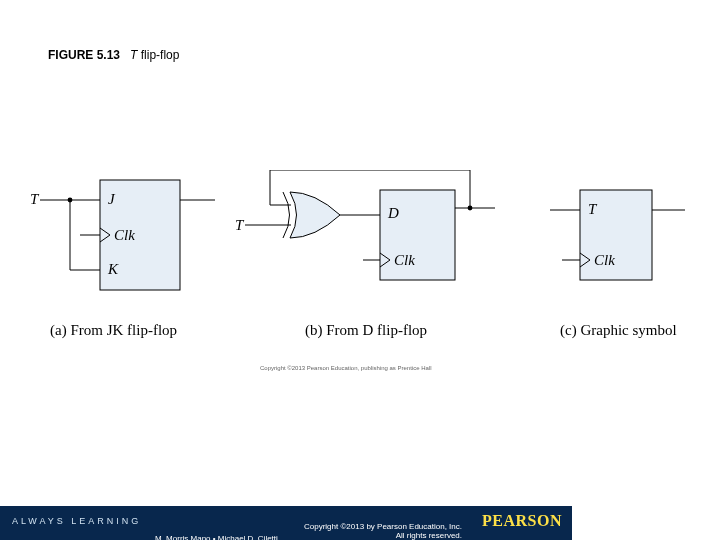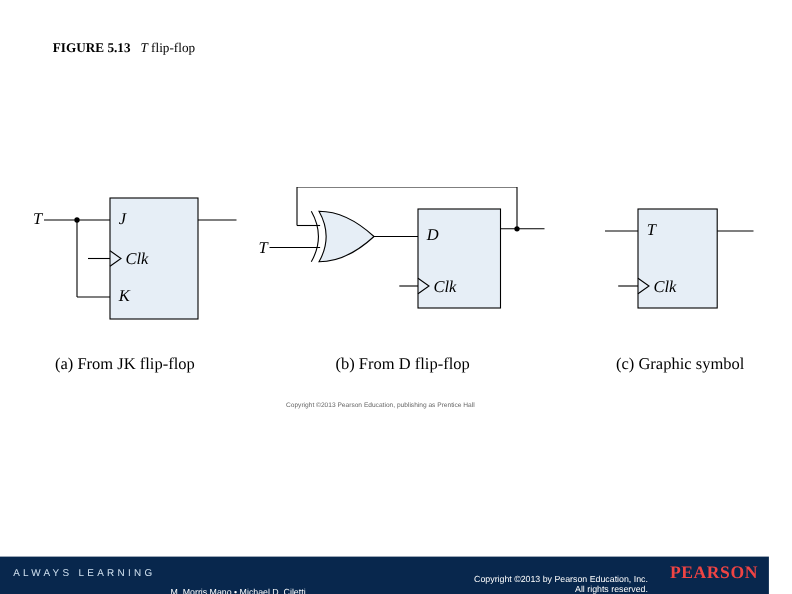--- a/index.html
+++ b/index.html
@@ -1,32 +1,32 @@
 <!DOCTYPE html>
 <html><head>
 <meta charset="utf-8">
 <style>
   html,body{margin:0;padding:0;width:720px;height:540px;background:#fff;font-family:"Times New Roman",serif;color:#000;position:relative}
-  .figlabel{position:absolute;left:48px;top:36px;font-family:Liberation Serif, serif;font-size:12px}
+  .figlabel{position:absolute;left:48px;top:48px;font-family:Liberation Sans, sans-serif;font-size:12px}
   .figlabel b{font-weight:700}
   .figlabel i{font-style:italic}
   svg{position:absolute;left:30px;top:170px}
   .box{fill:#e6eef6;stroke:#000;stroke-width:1}
   .wire{stroke:#000;stroke-width:1;fill:none}
   .node{fill:#000}
   .txt{font-family:"Times New Roman",serif;font-size:15px}
   .italic{font-style:italic}
   .cap{font-family:"Times New Roman",serif;font-size:15px}
   .microcopy{font-family:Arial,sans-serif;font-size:6px;fill:#666}
-  .footer{position:absolute;left:0;bottom:0;width:699px;height:34px;background:#08274d;color:#fff;font-family:Verdana,Arial,sans-serif}
+  .footer{position:absolute;left:0;bottom:0;width:572px;height:34px;background:#08274d;color:#fff;font-family:Verdana,Arial,sans-serif}
   .always{position:absolute;left:12px;top:10px;font-size:9px;letter-spacing:3px;color:#cfe0ef}
   .book{position:absolute;left:155px;top:4px;font-size:8px;font-style:italic;color:#fff}
   .authors{position:absolute;left:155px;top:28px;font-size:8px;color:#fff;font-style:normal}
   .copy{position:absolute;right:110px;top:16px;font-size:8px;text-align:right;color:#fff}
-  .pearson{position:absolute;right:10px;top:6px;font-family:"Times New Roman",serif;font-size:16px;font-weight:700;letter-spacing:0.5px;color:#ef4444}
+  .pearson{position:absolute;right:10px;top:6px;font-family:"Times New Roman",serif;font-size:16px;font-weight:700;letter-spacing:0.5px;color:#fde047}
 </style>
 </head>
 <body>
 
 <div class="figlabel">
   <b>FIGURE 5.13</b>
   &nbsp;&nbsp;<i>T</i><span> flip-flop</span>
 </div>
 
 <svg width="660" height="230">

